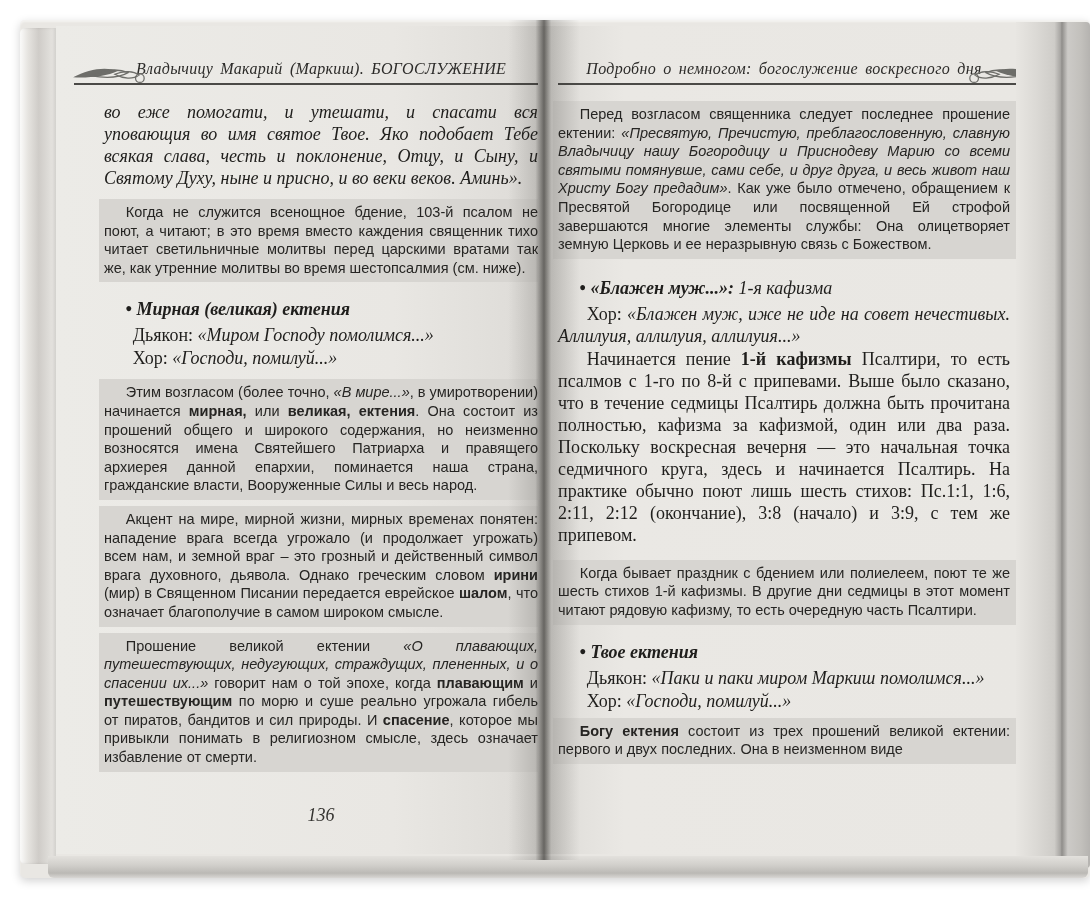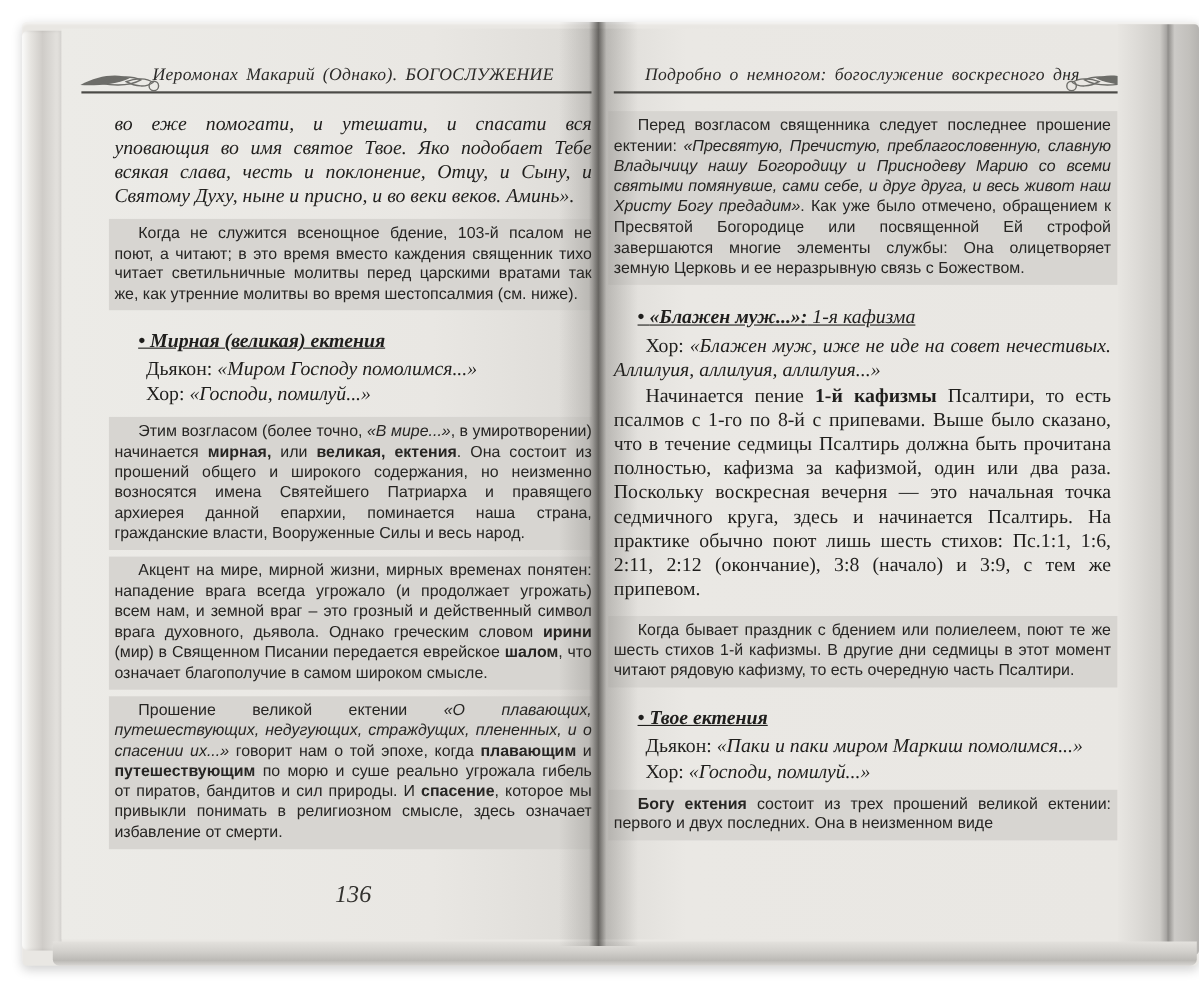--- a/index.html
+++ b/index.html
@@ -64,25 +64,25 @@
     font-size:18px;line-height:22px;color:var(--ink,#1f1e1c);
     margin:12px 0 4px 0;padding-left:1.2em;text-align:left;text-indent:0;
   }
   .note{
     font-family:"Liberation Sans","DejaVu Sans",sans-serif;
     font-size:14.5px;line-height:18.6px;color:#262523;
     background:var(--note-bg,#d7d5d1);
     text-align:justify;text-indent:1.5em;
     padding:4px 6px 5px 5px;margin:10px -6px 0 -5px;
   }
-  .note + .heading{margin-top:16px;text-decoration:underline;}
+  .note + .heading{margin-top:16px;}
   .mt-sm{margin-top:6px;}
   .mt-md{margin-top:12px;}
   .page-number{
-    position:absolute;bottom:28px;font-style:italic;font-size:22px;
+    position:absolute;bottom:28px;font-style:italic;font-size:18px;
     color:var(--page-number,#33322f);text-align:center;
   }
   .page-left .page-number{left:48px;width:434px;}
   .page-right .page-number{left:20px;width:452px;}
 
   .f-b{font-weight:bold;}
   .f-i{font-style:italic;}
   .f-bi{font-weight:bold;font-style:italic;}
 </style>
 </head>
@@ -99,21 +99,21 @@
         <span class="ornament o-left">
           <svg viewBox="0 0 100 28" width="80" height="22">
             <g>
               <path d="M3 17 C 22 6, 46 3, 60 9 C 46 16, 22 18, 3 17 Z" fill="#6d6d69"></path>
               <path d="M26 15 C 44 6, 62 6, 73 11 C 61 18, 44 18, 26 15 Z" fill="none" stroke="#6d6d69" stroke-width="1.6"></path>
               <path d="M56 13 C 68 8, 80 9, 87 14 C 79 20, 67 19, 56 13 Z" fill="none" stroke="#6d6d69" stroke-width="1.5"></path>
               <circle cx="88" cy="18" r="5.5" fill="none" stroke="#6d6d69" stroke-width="1.6"></circle>
             </g>
           </svg>
         </span>
-        <span class="rh-text">Иеромонах Макарий (Однако). БОГОСЛУЖЕНИЕ</span>
+        <span class="rh-text">Владычицу Макарий (Маркиш). БОГОСЛУЖЕНИЕ</span>
       </div>
 
       <p class="serif quote-cont"><span class="f-i">во еже помогати, и утешати, и спасати вся уповающия во имя святое Твое. Яко подобает Тебе всякая слава, честь и поклонение, Отцу, и Сыну, и Святому Духу, ныне и присно, и во веки веков. Аминь».</span></p>
 
       <div class="note"><span>Когда не служится всенощное бдение, 103-й псалом не поют, а читают; в это время вместо каждения священник тихо читает светильничные молитвы перед царскими вратами так же, как утренние молитвы во время шестопсалмия (см. ниже).</span></div>
 
       <p class="serif heading"><span class="f-bi">• Мирная (великая) ектения</span></p>
       <p class="serif speech"><span>Дьякон: </span><span class="f-i">«Миром Господу помолимся...»</span></p>
       <p class="serif speech"><span>Хор: </span><span class="f-i">«Господи, помилуй...»</span></p>
 

